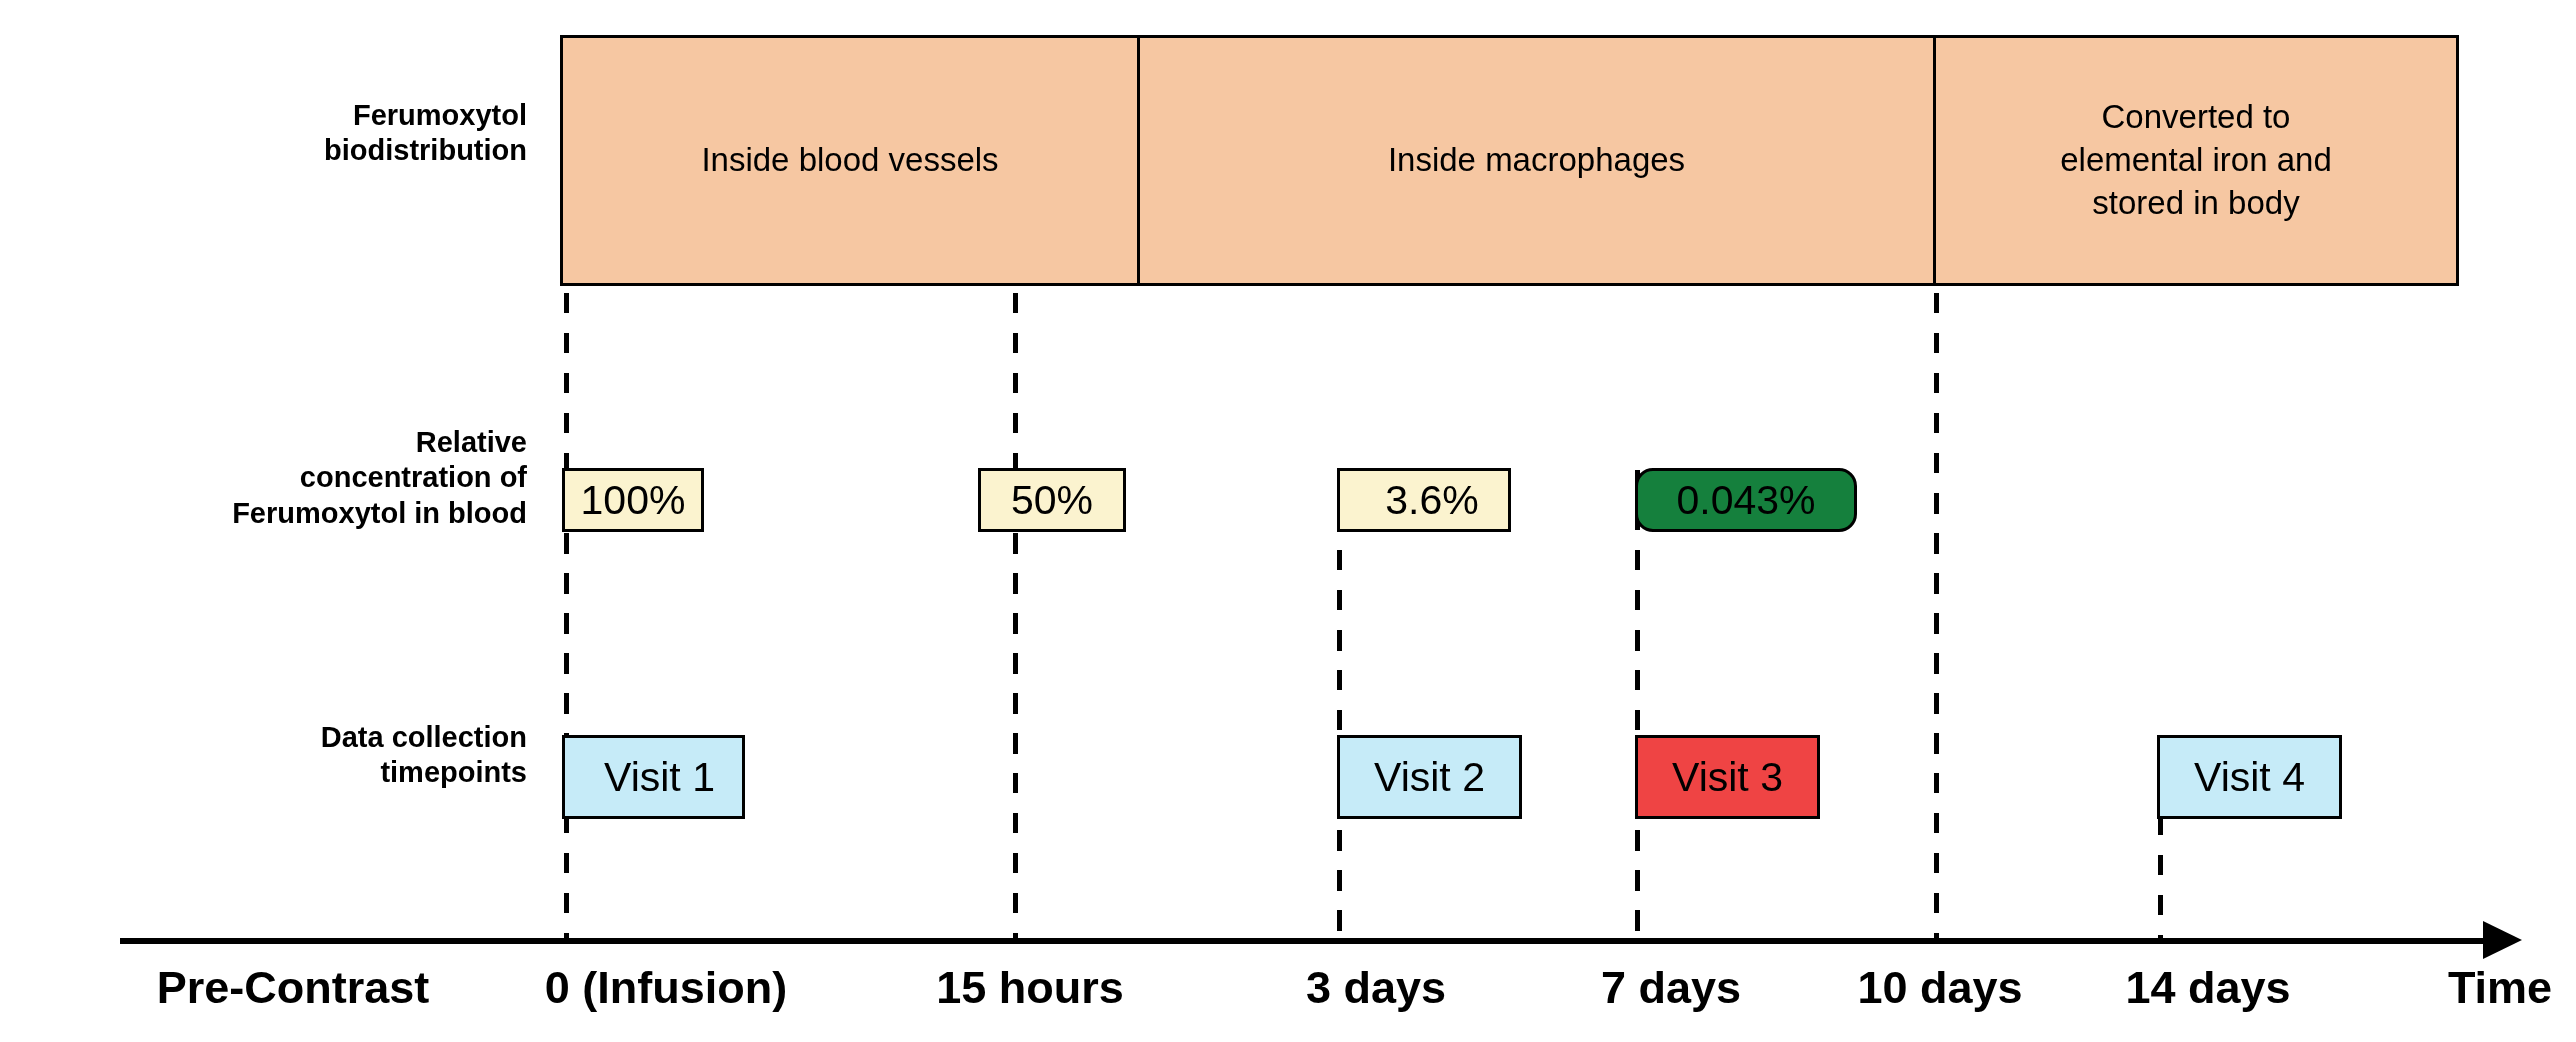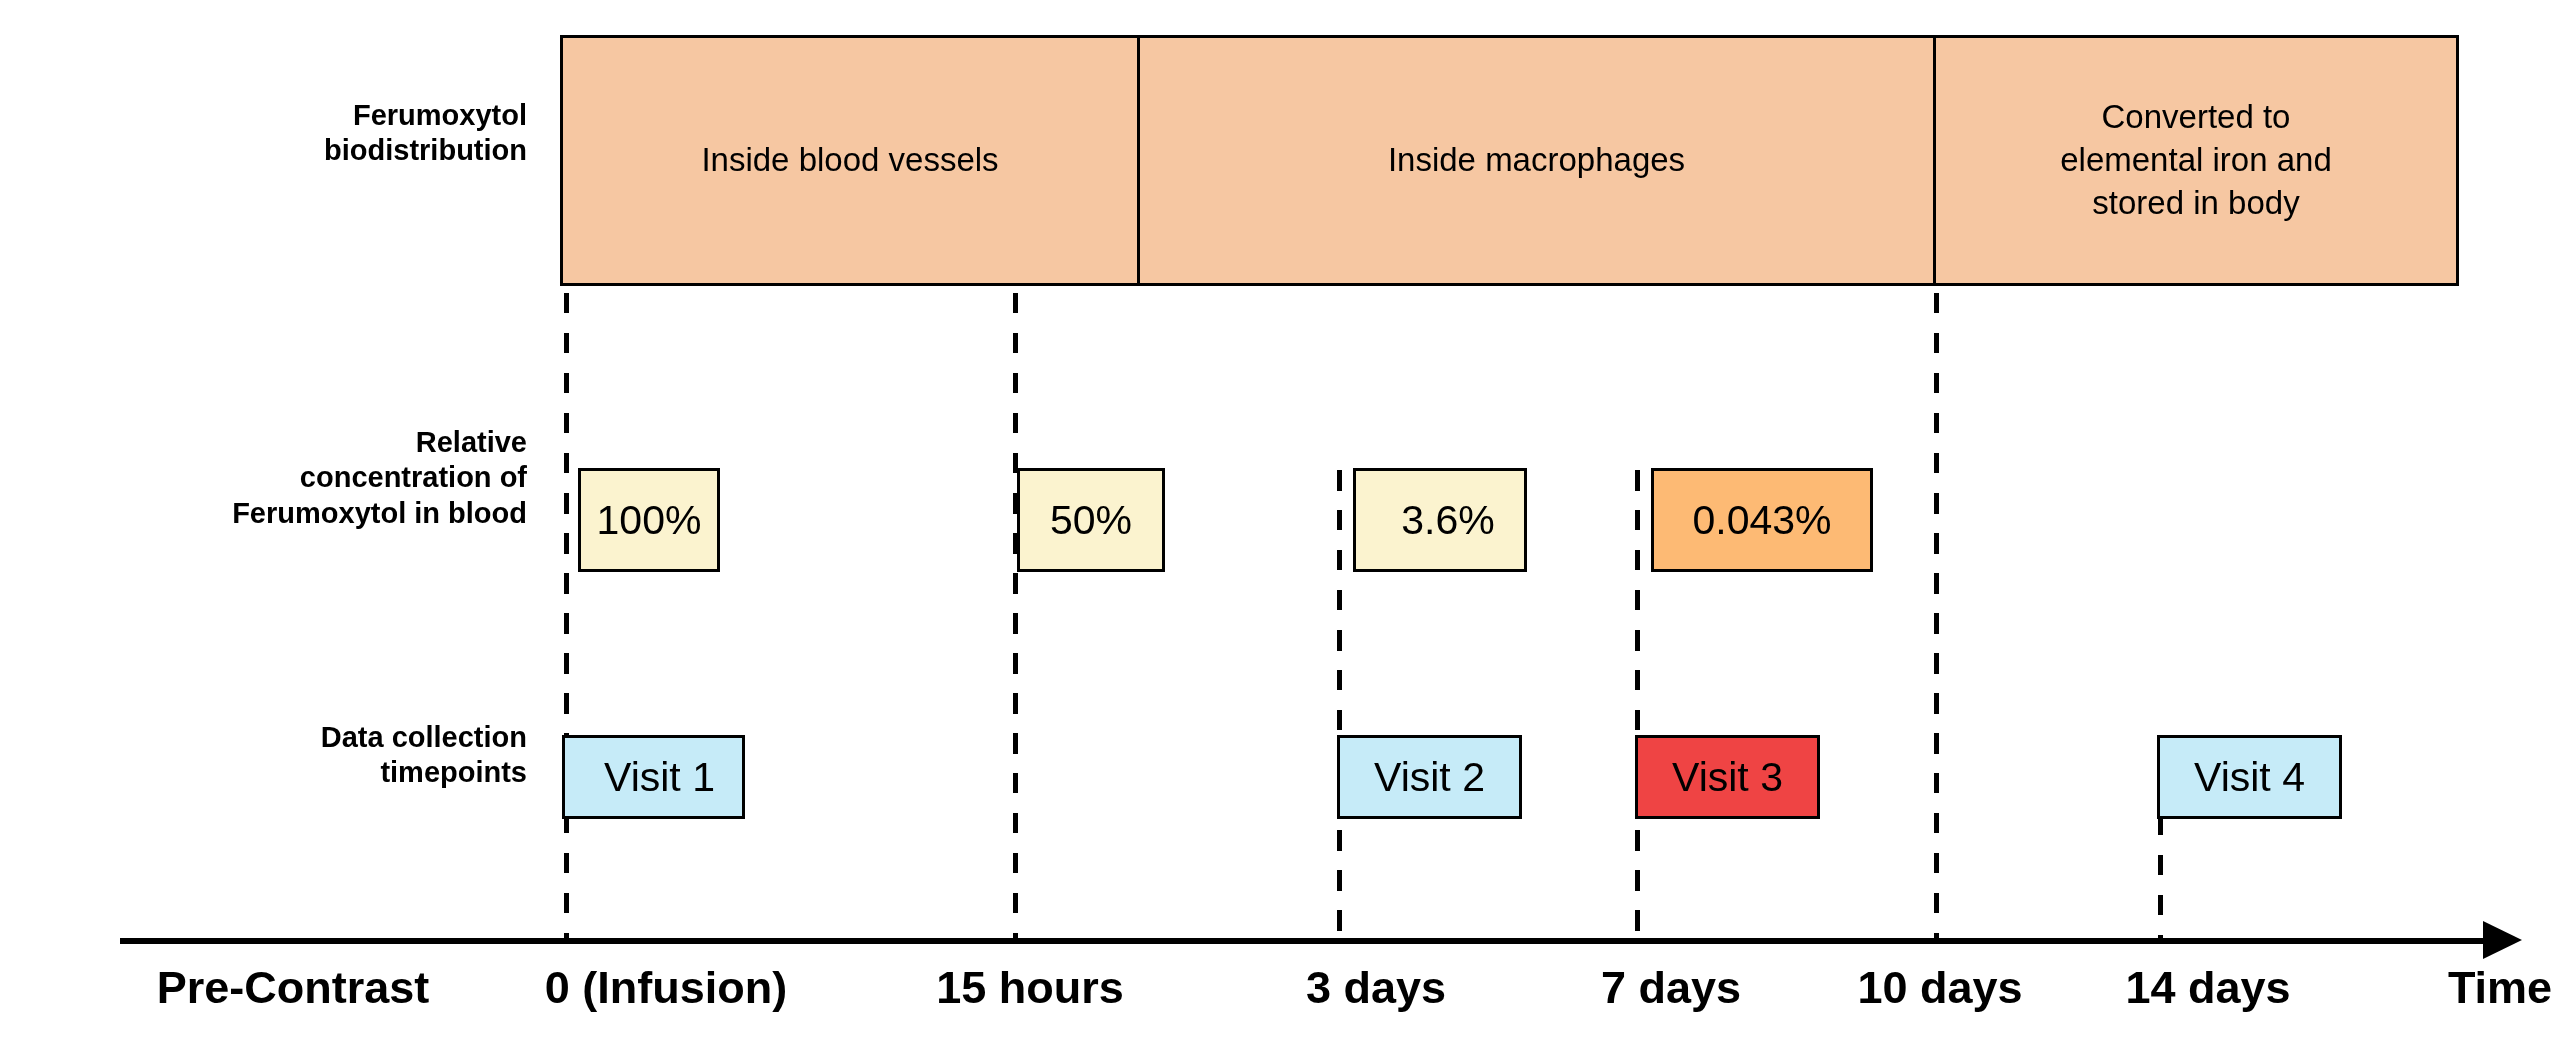--- a/index.html
+++ b/index.html
@@ -60,30 +60,29 @@
   #dash-0   { left: 564px;  top: 293px; height: 647px; }
   #dash-15h { left: 1013px; top: 293px; height: 647px; }
   #dash-3d  { left: 1337px; top: 470px; height: 469px; }
   #dash-7d  { left: 1635px; top: 470px; height: 469px; }
   #dash-10d { left: 1934px; top: 293px; height: 647px; }
   #dash-14d { left: 2158px; top: 735px; height: 205px; }
 
   
   .val-box {
     position: absolute;
-    top: 468px; height: 104px;
+    top: 468px; height: 64px;
     box-sizing: border-box;
     border: 3.9px solid #000;
     display: flex; align-items: center; justify-content: center;
     font-size: 41px;
     z-index: 2;
-    margin-left: 16px;
   }
   #pct-100  { left: 562px;  width: 142px; }
-  #pct-50   { left: 1001px; width: 148px; }
+  #pct-50   { left: 978px; width: 148px; }
   #pct-36   { left: 1337px; width: 174px; }
   #pct-0043 { left: 1635px; width: 222px; }
 
   
   .visit-box {
     position: absolute;
     top: 735px; height: 84px;
     box-sizing: border-box;
     border: 3.9px solid #000;
     display: flex; align-items: center; justify-content: center;
@@ -157,21 +156,21 @@
   <div class="dash" id="dash-0"></div>
   <div class="dash" id="dash-15h"></div>
   <div class="dash" id="dash-3d"></div>
   <div class="dash" id="dash-7d"></div>
   <div class="dash" id="dash-10d"></div>
   <div class="dash" id="dash-14d"></div>
 
   <div class="val-box" id="pct-100" style="background-color: rgb(251, 243, 207);">100%</div>
   <div class="val-box" id="pct-50" style="background-color: rgb(251, 243, 207);">50%</div>
   <div class="val-box" id="pct-36" style="background-color: rgb(251, 243, 207); padding-left: 16px;">3.6%</div>
-  <div class="val-box" id="pct-0043" style="background-color: #fdba74;">0.043%</div>
+  <div class="val-box" id="pct-0043" style="background-color: #15803d; border-radius: 18px;">0.043%</div>
 
   <div class="visit-box" id="visit-1" style="background-color: rgb(198, 235, 248); padding-left: 12px;">Visit 1</div>
   <div class="visit-box" id="visit-2" style="background-color: rgb(198, 235, 248);">Visit 2</div>
   <div class="visit-box" id="visit-3" style="background-color: #ef4444;">Visit 3</div>
   <div class="visit-box" id="visit-4" style="background-color: rgb(198, 235, 248);">Visit 4</div>
 
   <div id="axis-line"></div>
   <div id="axis-arrowhead"></div>
 
   <div class="tick-label" id="tick-pre">Pre-Contrast</div>

